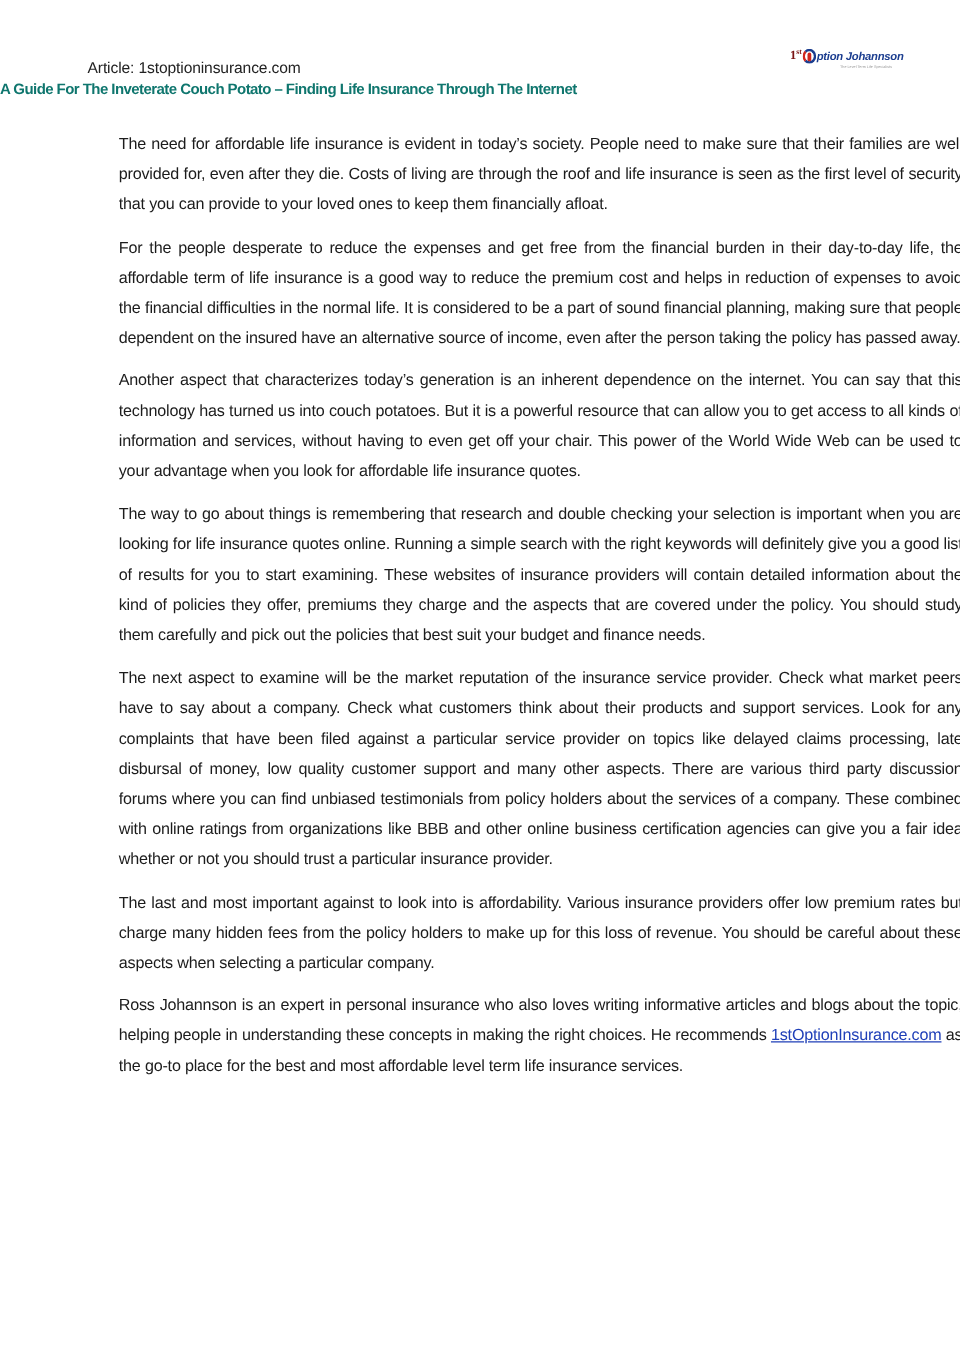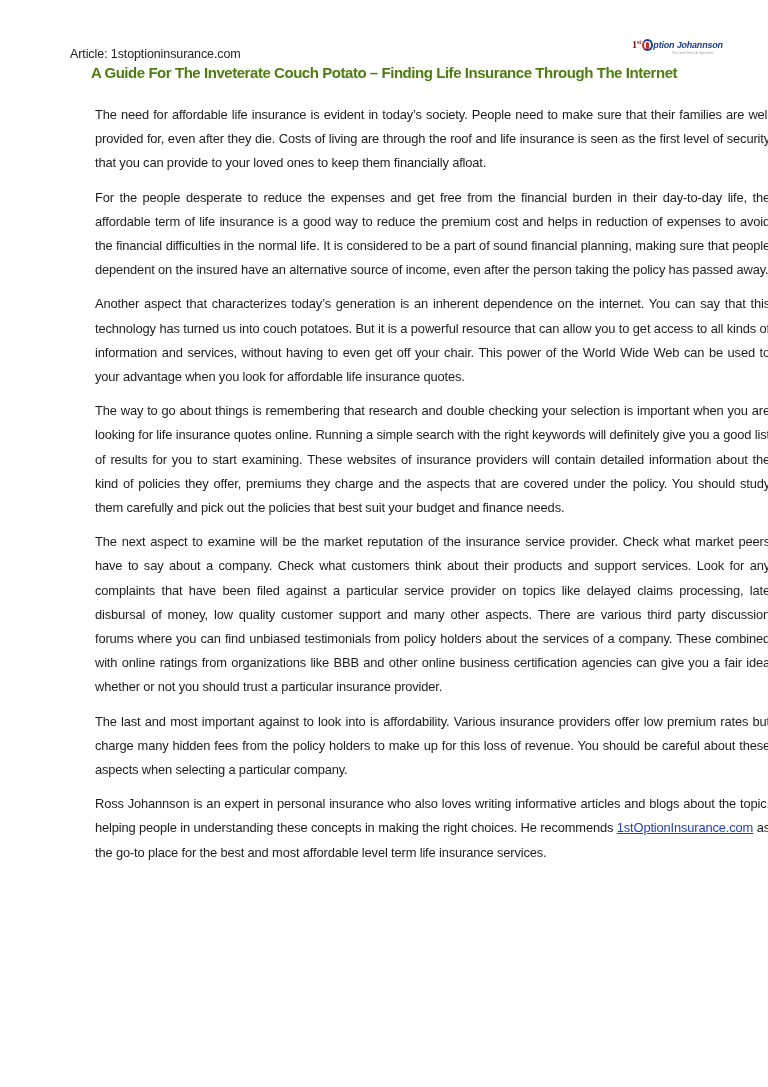--- a/index.html
+++ b/index.html
@@ -30,22 +30,22 @@
       border: 2px solid #1b3d8f; border-left-color: #d0261e; box-sizing: border-box;
       margin: 0 0 0 1px; position: relative;
     }
     .logo .swirl::after {
       content: ""; position: absolute; left: 2px; top: 1px; width: 3px; height: 7px;
       background: #d0261e; border-radius: 2px;
     }
     .logo .name { font-style: italic; font-weight: bold; font-size: 9px; color: #1b3d8f; letter-spacing: -0.2px; }
     .logo .tagline { font-size: 3px; color: #9a9a9a; margin-left: 40px; margin-top: -1px; }
     .title {
-      position: absolute; left: 0; top: 64px; width: 768px; text-align: center;
-      font-weight: bold; font-size: 15px; letter-spacing: -0.45px; color: #4d7c0f;
+      position: absolute; left: 0; top: 64px; width: 768px; 
+      font-weight: bold; font-size: 12px; letter-spacing: -0.45px; color: #0f766e;
     }
     .content {
       position: absolute; left: 47px; top: 103px; width: 675px; margin-left: 48px;
     }
     .para {
       margin: 0 0 10px 0;
       font-size: 12.9px; line-height: 24.2px;
       text-align: justify; letter-spacing: -0.15px;
       color: #1c1c1c;
     }

